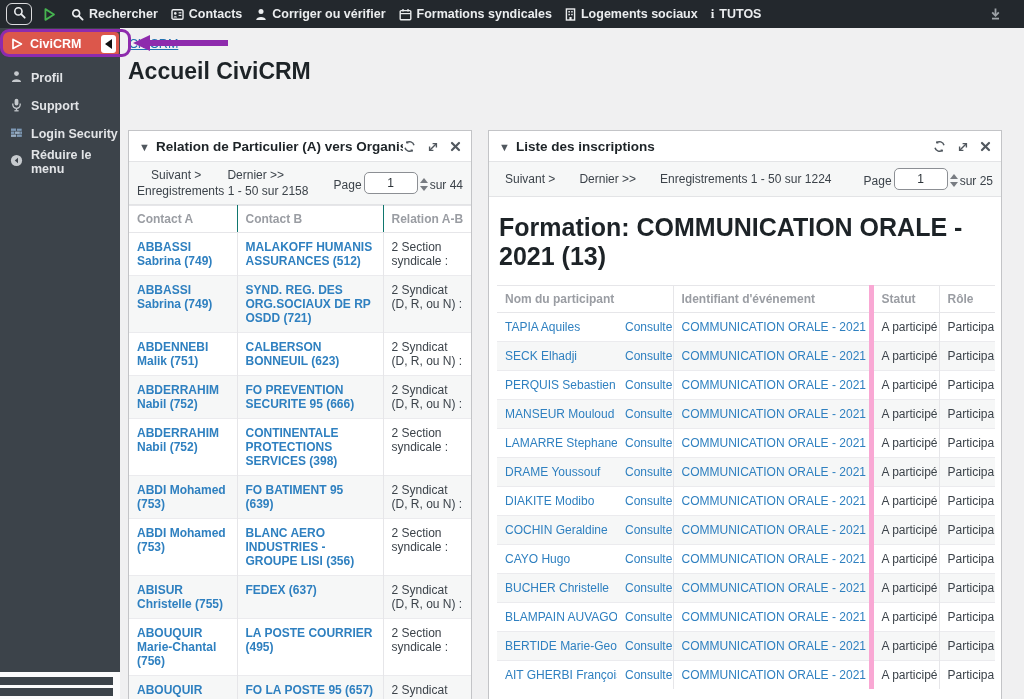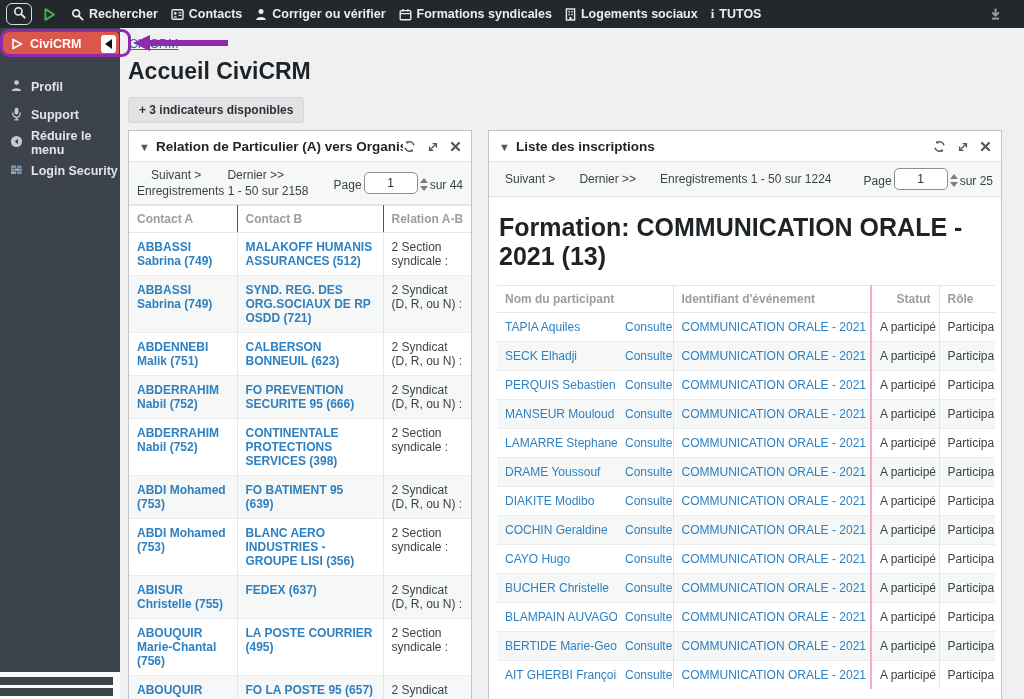--- a/index.html
+++ b/index.html
@@ -22,21 +22,21 @@
   
   .sidebar { position:absolute; left:0; top:28px; width:120px; height:644px; background:#3c434a; }
   .side-civicrm { position:absolute; left:3px; top:4px; width:116px; height:24px; background:#dc574b;
                   border-radius:4px; display:flex; align-items:center; color:#fff; font-size:12.5px;
                   font-weight:700; cursor:pointer; }
   .side-civicrm .lbl { margin-left:6px; }
   .collapse-box { position:absolute; right:3px; top:3px; width:15px; height:18px; background:#fff;
                   border-radius:3px; display:flex; align-items:center; justify-content:center; }
   .tri-left { width:0; height:0; border-top:5px solid transparent; border-bottom:5px solid transparent;
               border-right:7px solid #111; }
-  .side-list { position:absolute; left:0; top:37px; width:120px; }
+  .side-list { position:absolute; left:0; top:28px; width:120px; }
   .side-item { height:28px; display:flex; align-items:center; gap:8px; padding-left:10px;
                color:#e2e4e7; font-size:12.5px; font-weight:600; cursor:pointer; }
   .side-item svg { flex:0 0 auto; }
   .sidebar-tail { position:absolute; left:0; top:672px; width:120px; height:27px; background:#fbfbfc; }
   .stripe { position:absolute; left:0; width:113px; height:8px; background:#3c434a; }
   .stripe.s1 { top:5px; } .stripe.s2 { top:16px; }
 
   
   .anno-rect { position:absolute; left:0px; top:29px; width:131px; height:28px; border:3px solid #8e2bad;
                border-radius:9px; z-index:60; pointer-events:none; }
@@ -95,21 +95,21 @@
 
   .rp-body { padding:0 8px; }
   .formation-h { font-size:25px; font-weight:700; color:#1d2327; margin:16px 0 14px 2px; }
   .right-table { width:498px; }
   .right-table th, .right-table td { white-space:nowrap; overflow:hidden; }
   .right-table th:nth-child(1), .right-table td:nth-child(1) { width:120px; }
   .right-table th:nth-child(2), .right-table td:nth-child(2) { width:56px; text-align:right; }
   .right-table th:nth-child(3), .right-table td:nth-child(3) { width:198px; }
   .right-table th:nth-child(4), .right-table td:nth-child(4) { width:68px; }
   .right-table td:nth-child(3), .right-table th:nth-child(3) { border-left:1px solid #e6e6e9; }
-  .right-table td:nth-child(4), .right-table th:nth-child(4) { border-left:2px solid #f9a8d4;text-align:right; }
+  .right-table td:nth-child(4), .right-table th:nth-child(4) { border-left:5px solid #f9a8d4; }
   .right-table td:nth-child(5), .right-table th:nth-child(5) { border-left:1px solid #e6e6e9; }
   .right-table { margin-bottom:4px; }
 </style>
 </head>
 <body>
 
 <div class="screen">
 
   <div class="topbar">
     <div class="search-btn">
@@ -220,49 +220,48 @@
         <span><svg width="13" height="14" viewBox="0 0 13 14">
               <rect x="4.6" y="0.8" width="3.8" height="6.6" rx="1.9" fill="#c6cace"></rect>
               <path d="M2.8 5.6 v1 a3.7 3.7 0 0 0 7.4 0 v-1" fill="none" stroke="#c6cace" stroke-width="1.3"></path>
               <line x1="6.5" y1="10.4" x2="6.5" y2="12.4" stroke="#c6cace" stroke-width="1.3"></line>
               <line x1="4.4" y1="12.8" x2="8.6" y2="12.8" stroke="#c6cace" stroke-width="1.3"></line>
             </svg></span>
         <span>Support</span>
       </div>
       <div class="side-item">
         <span><svg width="13" height="13" viewBox="0 0 13 13">
-              <circle cx="6.5" cy="6.5" r="5.6" fill="#c6cace"></circle>
-              <path d="M8 3.8 L4.8 6.5 L8 9.2 Z" fill="#3c434a"></path>
-            </svg></span>
-        <span>Réduire le menu</span>
-      </div>
-      <div class="side-item">
-        <span><svg width="13" height="13" viewBox="0 0 13 13">
               <rect x="1" y="2.5" width="5" height="2.4" fill="#7e99b5"></rect>
               <rect x="6.8" y="2.5" width="5" height="2.4" fill="#5c7democ" fill-opacity="0.9"></rect>
               <rect x="6.8" y="2.5" width="5" height="2.4" fill="#7e99b5"></rect>
               <rect x="1" y="5.5" width="3.2" height="2.4" fill="#7e99b5"></rect>
               <rect x="4.8" y="5.5" width="5" height="2.4" fill="#98aec4"></rect>
               <rect x="10.2" y="5.5" width="1.8" height="2.4" fill="#7e99b5"></rect>
               <rect x="1" y="8.5" width="5" height="2.4" fill="#98aec4"></rect>
               <rect x="6.8" y="8.5" width="5" height="2.4" fill="#7e99b5"></rect>
             </svg></span>
         <span>Login Security</span>
       </div>
+      <div class="side-item">
+        <span><svg width="13" height="13" viewBox="0 0 13 13">
+              <circle cx="6.5" cy="6.5" r="5.6" fill="#c6cace"></circle>
+              <path d="M8 3.8 L4.8 6.5 L8 9.2 Z" fill="#3c434a"></path>
+            </svg></span>
+        <span>Réduire le menu</span>
+      </div>
     </div>
   </div>
   <div class="sidebar-tail">
     <div class="stripe s1"></div>
     <div class="stripe s2"></div>
   </div>
 
   <div class="main">
     <a class="breadcrumb">CiviCRM</a>
     <div class="page-title">Accueil CiviCRM</div>
-    <button class="indicators-btn">+ 3 indicateurs disponibles</button>
 
     <div class="panel panel-left">
       <div class="panel-head">
         <span class="caret">▼</span>
         <span class="panel-title" style="max-width:250px;">Relation de Particulier (A) vers Organisatio...</span>
         <span class="panel-icons">
           <span>
               <svg width="13" height="13" viewBox="0 0 13 13">
                 <path d="M11 5.2 A4.6 4.6 0 0 0 3.4 2.9" fill="none" stroke="#50575e" stroke-width="1.5"></path>
                 <path d="M3.6 0.8 L3.2 3.2 L5.6 3.4 Z" fill="#50575e"></path>

